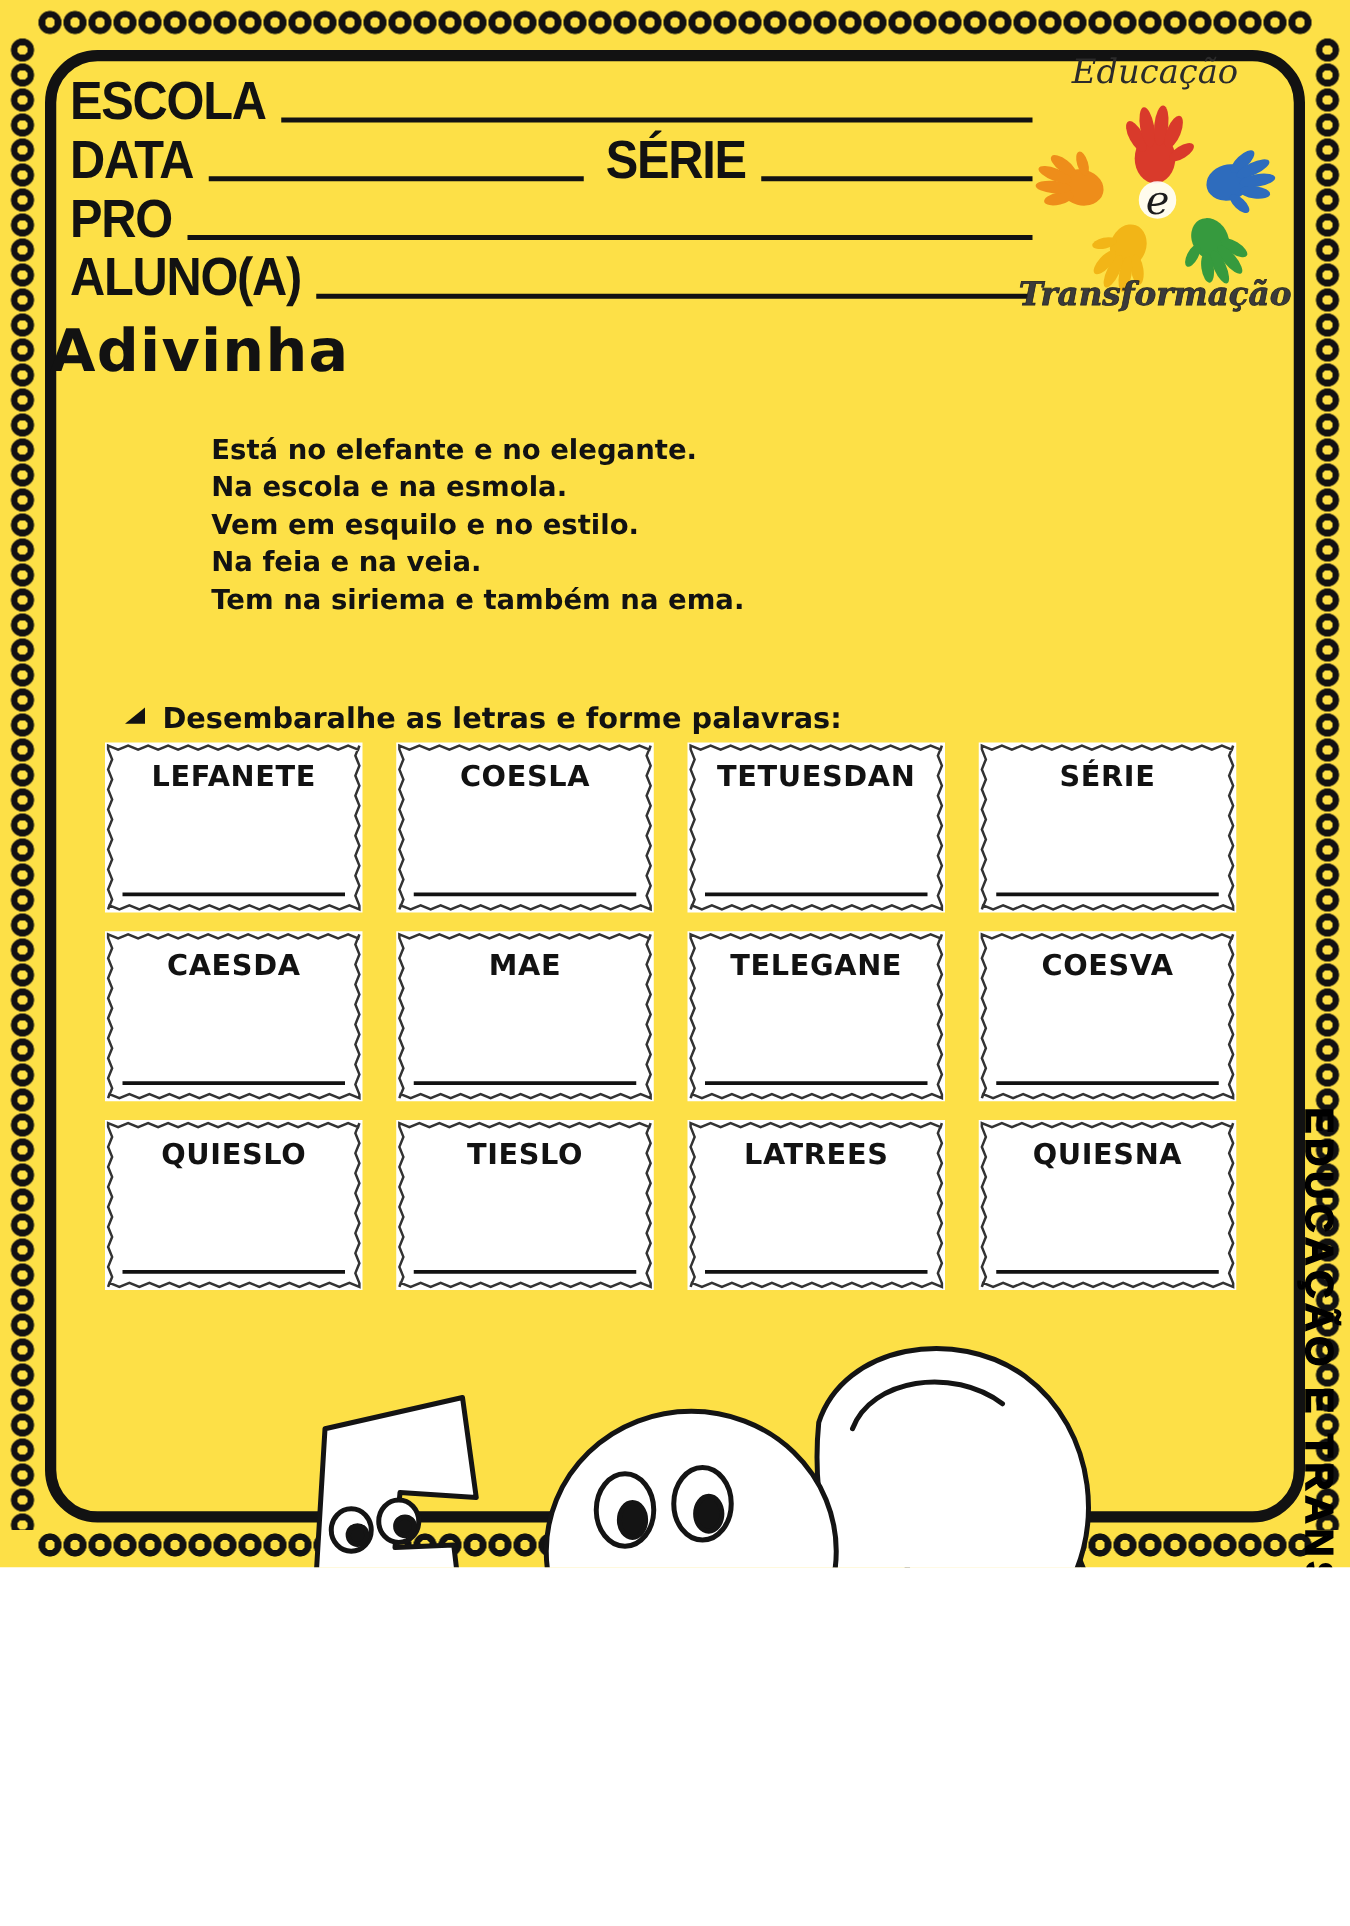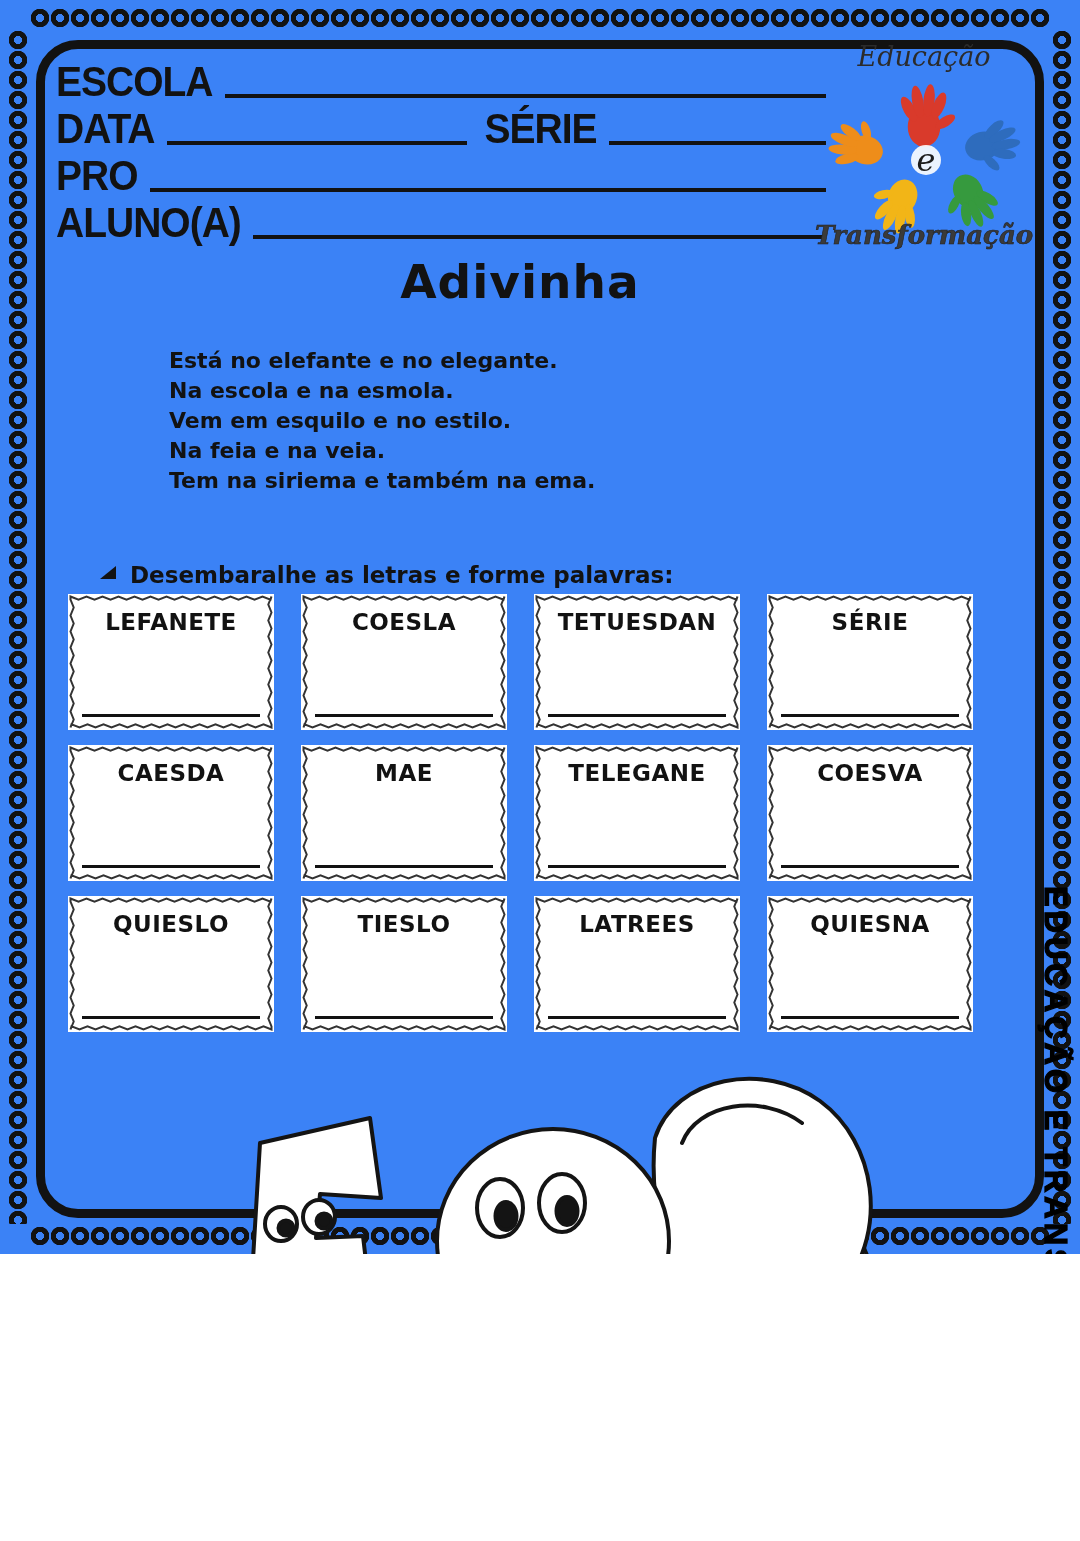--- a/index.html
+++ b/index.html
@@ -1,16 +1,16 @@
 <!DOCTYPE html>
 <html><head>
 <meta charset="utf-8">
 <style>
   html,body{margin:0;padding:0;background:#fff;}
-  .page{position:relative;width:1080px;height:1254px;background:#3b82f6;overflow:hidden;
+  .page{position:relative;width:1080px;height:1254px;background:#fde047;overflow:hidden;
         font-family:"DejaVu Sans",sans-serif;color:#121212;}
 
   
   .scallop{position:absolute;z-index:2;pointer-events:none;}
   .scallop.h{left:30px;right:30px;height:24px;background-repeat:repeat-x;background-size:20px 24px;
      background-image:radial-gradient(circle at 10px 12px, transparent 0 4px, #121212 4px 9px, transparent 9.5px);}
   .scallop.top{top:6px;}
   .scallop.bottom{bottom:6px;}
   .scallop.v{top:30px;bottom:30px;width:24px;background-repeat:repeat-y;background-size:24px 20px;
      background-image:radial-gradient(circle at 12px 10px, transparent 0 4px, #121212 4px 9px, transparent 9.5px);}
@@ -24,37 +24,37 @@
   .hlabel{font-family:"Liberation Sans",sans-serif;font-weight:700;font-size:39px;line-height:1;
           letter-spacing:-1px;transform:scaleY(1.1);transform-origin:left bottom;white-space:nowrap;}
   .hline{flex:1;border-bottom:4px solid #121212;height:1px;margin:0 4px 5px 12px;}
   .hline.fixed{flex:0 0 300px;}
   .gap{width:14px;}
 
   
   .logo{position:absolute;right:28px;top:40px;width:256px;height:214px;z-index:4;}
 
   
-  .title{position:absolute;left:40px;width:960px;top:254px;text-align:center;
+  .title{position:absolute;left:40px;width:960px;top:254px;text-align:left;
          font-size:47px;font-weight:800;letter-spacing:1px;z-index:3;}
 
   
   .riddle{position:absolute;left:140px;top:346px;z-index:3;}
   .riddle-line{font-size:22px;font-weight:700;line-height:30px;margin-left:29px;}
   .question-row{position:absolute;left:140px;top:496px;display:flex;align-items:center;z-index:3;}
   .question-label{font-size:23px;font-weight:700;}
   .answer-box{width:112px;height:52px;border:3px solid #121212;border-radius:17px;margin-left:28px;background:#fff;}
 
   
   .instruction{position:absolute;left:100px;top:562px;display:flex;align-items:flex-start;z-index:3;}
   .tri{width:0;height:0;border-bottom:13px solid #121212;border-left:16px solid transparent;margin-right:14px;margin-top:4px;}
   .instruction-text{font-size:23px;font-weight:700;}
 
   
-  .grid{position:absolute;left:68px;top:594px;display:grid;grid-template-columns:repeat(4,206px);
+  .grid{position:absolute;left:84px;top:594px;display:grid;grid-template-columns:repeat(4,206px);
         grid-auto-rows:136px;column-gap:27px;row-gap:15px;z-index:3;text-decoration:underline;}
   .cell{position:relative;width:206px;height:136px;background:#fff;}
   .zz{position:absolute;inset:0;width:100%;height:100%;}
   .word{position:absolute;top:15px;left:0;right:0;text-align:center;font-size:23px;font-weight:700;letter-spacing:.5px;}
   .ansline{position:absolute;left:14px;right:14px;bottom:13px;height:0;border-bottom:3px solid #121212;}
 
   
   .illustration{position:absolute;left:185px;top:1048px;z-index:3;}
 
   

